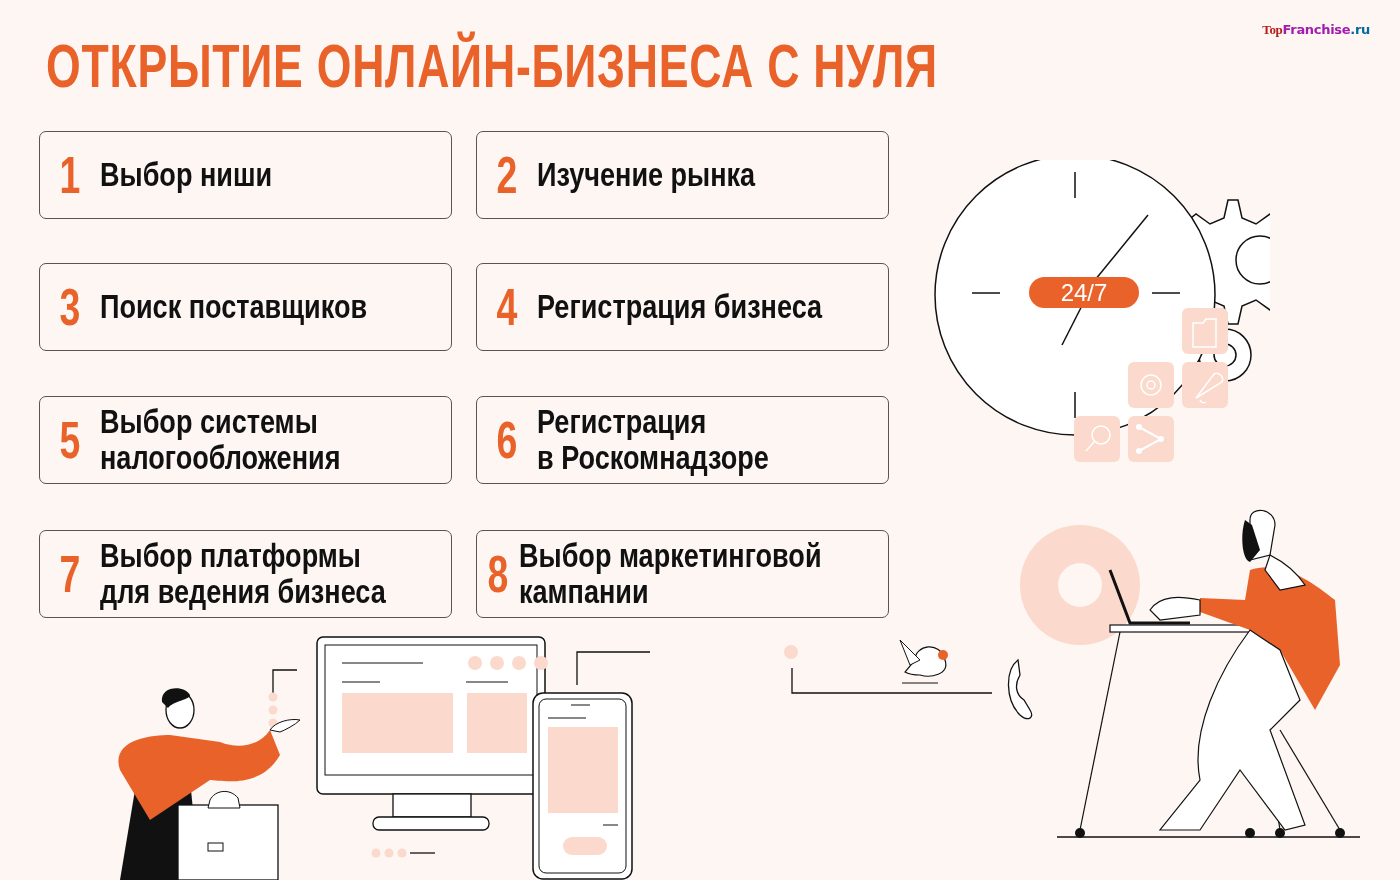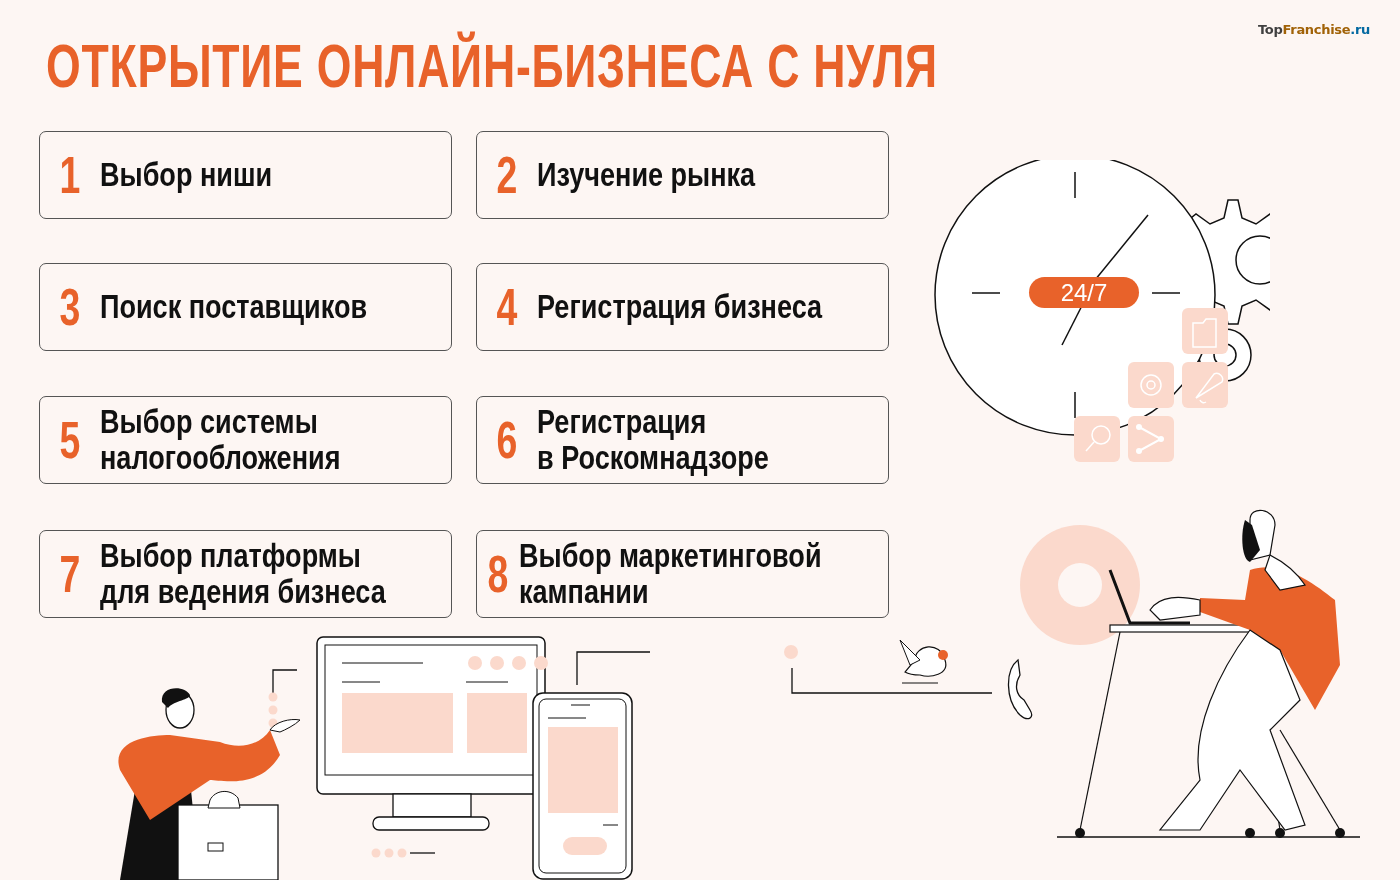--- a/index.html
+++ b/index.html
@@ -7,22 +7,22 @@
     width: 1400px; height: 880px; overflow: hidden;
     background: #fdf6f3;
     font-family: "Liberation Sans", sans-serif;
     position: relative;
   }
   .brand {
     position: absolute; top: 22px; right: 30px;
     font-family: "DejaVu Sans", sans-serif;
     font-size: 13px; font-weight: bold; letter-spacing: -0.3px;
   }
-  .brand .b1 { color: #404040; }
-  .brand .b2 { color: #a16207; }
+  .brand .b1 { color: #b91c1c; font-family: Liberation Serif, serif; }
+  .brand .b2 { color: #a21caf; }
   .brand .b3 { color: #0369a1; }
   .title {
     position: absolute; left: 46px; top: 30px;
     font-family: "Liberation Sans", sans-serif;
     font-weight: bold; font-size: 62px; color: #e8622a;
     letter-spacing: 1px;
     transform: scaleX(0.72); transform-origin: left center;
     white-space: nowrap; line-height: 72px;
   }
   .card {

